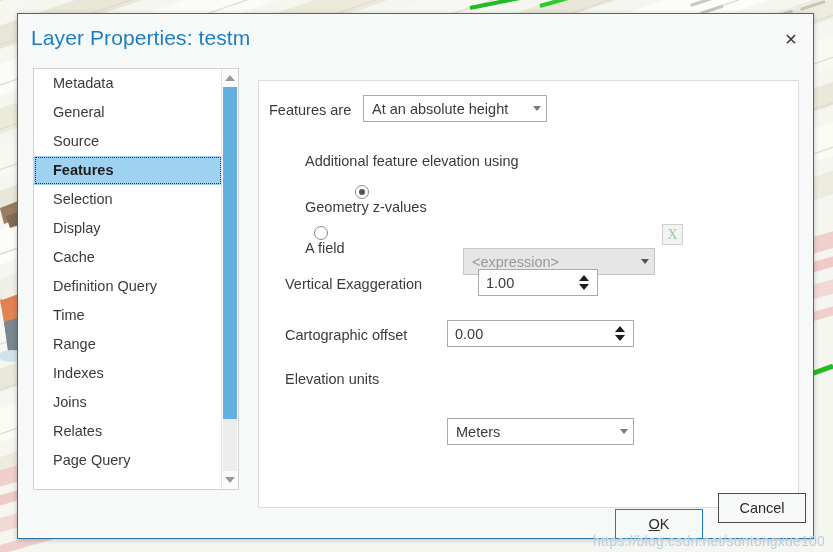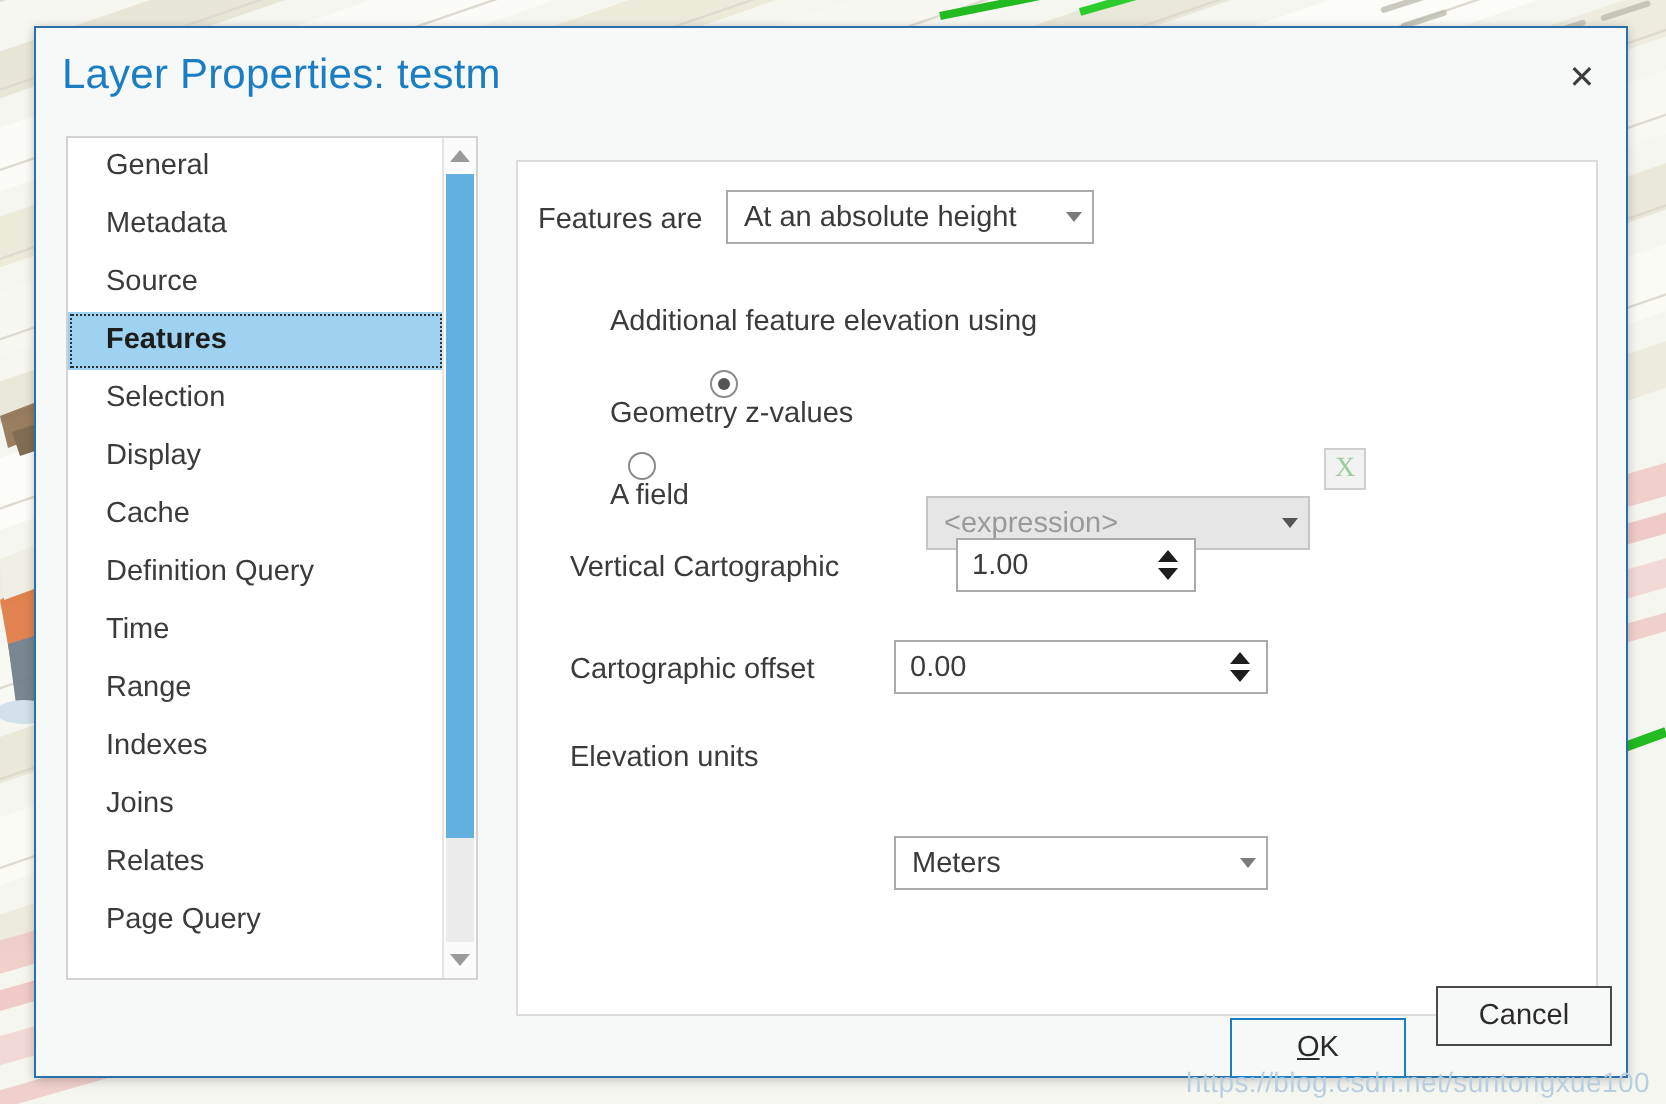--- a/index.html
+++ b/index.html
@@ -391,22 +391,22 @@
 
 <div id="dialog">
 
   <div class="titlebar">
     <div class="dialog-title">Layer Properties: testm</div>
     <div class="close-btn">✕</div>
   </div>
 
   <div class="nav-wrap">
     <div class="nav-list" id="nav-list">
+        <div class="nav-item">Metadata</div>
         <div class="nav-item">General</div>
-        <div class="nav-item">Metadata</div>
         <div class="nav-item">Source</div>
         <div class="nav-item selected">Features</div>
         <div class="nav-item">Selection</div>
         <div class="nav-item">Display</div>
         <div class="nav-item">Cache</div>
         <div class="nav-item">Definition Query</div>
         <div class="nav-item">Time</div>
         <div class="nav-item">Range</div>
         <div class="nav-item">Indexes</div>
         <div class="nav-item">Joins</div>
@@ -455,21 +455,21 @@
 
     <div class="combo disabled" style="left:204px; top:140px; width:192px;">
       <span class="combo-text">&lt;expression&gt;</span>
       <span class="combo-arrow">
           <i></i>
         </span>
     </div>
     <div class="expr-btn" style="left:403px; top:143px;">X</div>
 
     <div class="row" style="left:26px; top:194px;">
-      <span class="lbl">Vertical Cartographic</span>
+      <span class="lbl">Vertical Exaggeration</span>
     </div>
     <div class="spinner" style="left:219px; top:188px; width:120px;">
       <span class="spin-text">1.00</span>
       <span class="spin-btns">
         <i class="up"></i>
         <i class="down"></i>
       </span>
     </div>
 
     <div class="row" style="left:26px; top:245px;">

